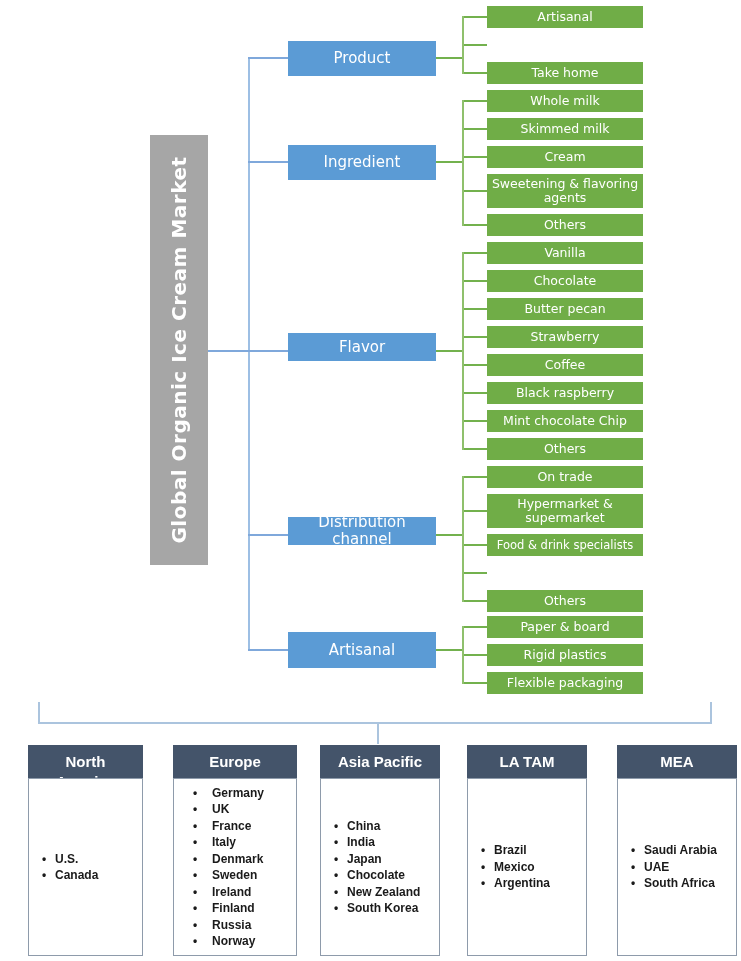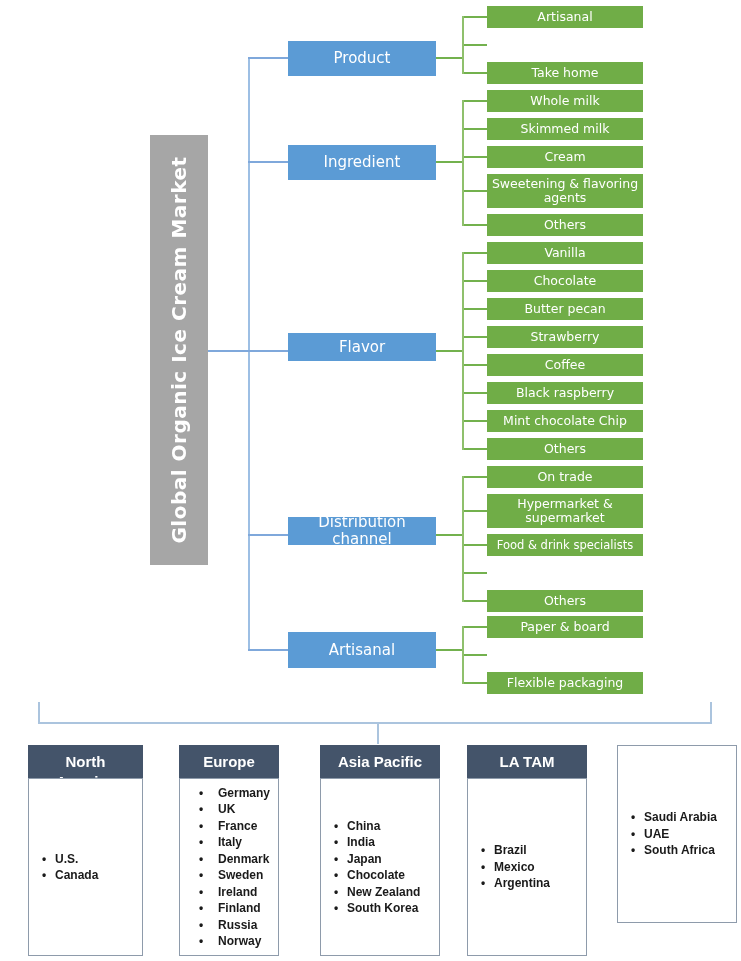--- a/index.html
+++ b/index.html
@@ -116,39 +116,40 @@
   <div class="leaf" style="top:382px">Black raspberry</div>
   <div class="leaf" style="top:410px">Mint chocolate Chip</div>
   <div class="leaf" style="top:438px">Others</div>
 
   <div class="leaf" style="top:466px">On trade</div>
   <div class="leaf" style="top:494px;height:34px">Hypermarket &amp; supermarket</div>
   <div class="leaf fit" style="top:534px">Food &amp; drink specialists</div>
   <div class="leaf" style="top:590px">Others</div>
 
   <div class="leaf" style="top:616px">Paper &amp; board</div>
+  <div class="leaf" style="top:644px">Rigid plastics</div>
   <div class="leaf" style="top:672px">Flexible packaging</div>
 
   <div class="region" style="left:28px;width:115px">
     <div class="region-header">
       <span class="wrapped">North America</span>
     </div>
     <div class="region-body">
       <div class="country">
           <span class="dot">•</span>
           <span>U.S.</span>
         </div>
       <div class="country">
           <span class="dot">•</span>
           <span>Canada</span>
         </div>
     </div>
   </div>
 
-  <div class="region eu" style="left:179px;width:100px">
+  <div class="region eu" style="left:173px;width:124px">
     <div class="region-header">
       <span>Europe</span>
     </div>
     <div class="region-body">
       <div class="country">
           <span class="dot">•</span>
           <span>Germany</span>
         </div>
       <div class="country">
           <span class="dot">•</span>
@@ -235,20 +236,23 @@
           <span>Mexico</span>
         </div>
       <div class="country">
           <span class="dot">•</span>
           <span>Argentina</span>
         </div>
     </div>
   </div>
 
   <div class="region" style="left:617px;width:120px">
+    <div class="region-header">
+      <span>MEA</span>
+    </div>
     <div class="region-body">
       <div class="country">
           <span class="dot">•</span>
           <span>Saudi Arabia</span>
         </div>
       <div class="country">
           <span class="dot">•</span>
           <span>UAE</span>
         </div>
       <div class="country">

